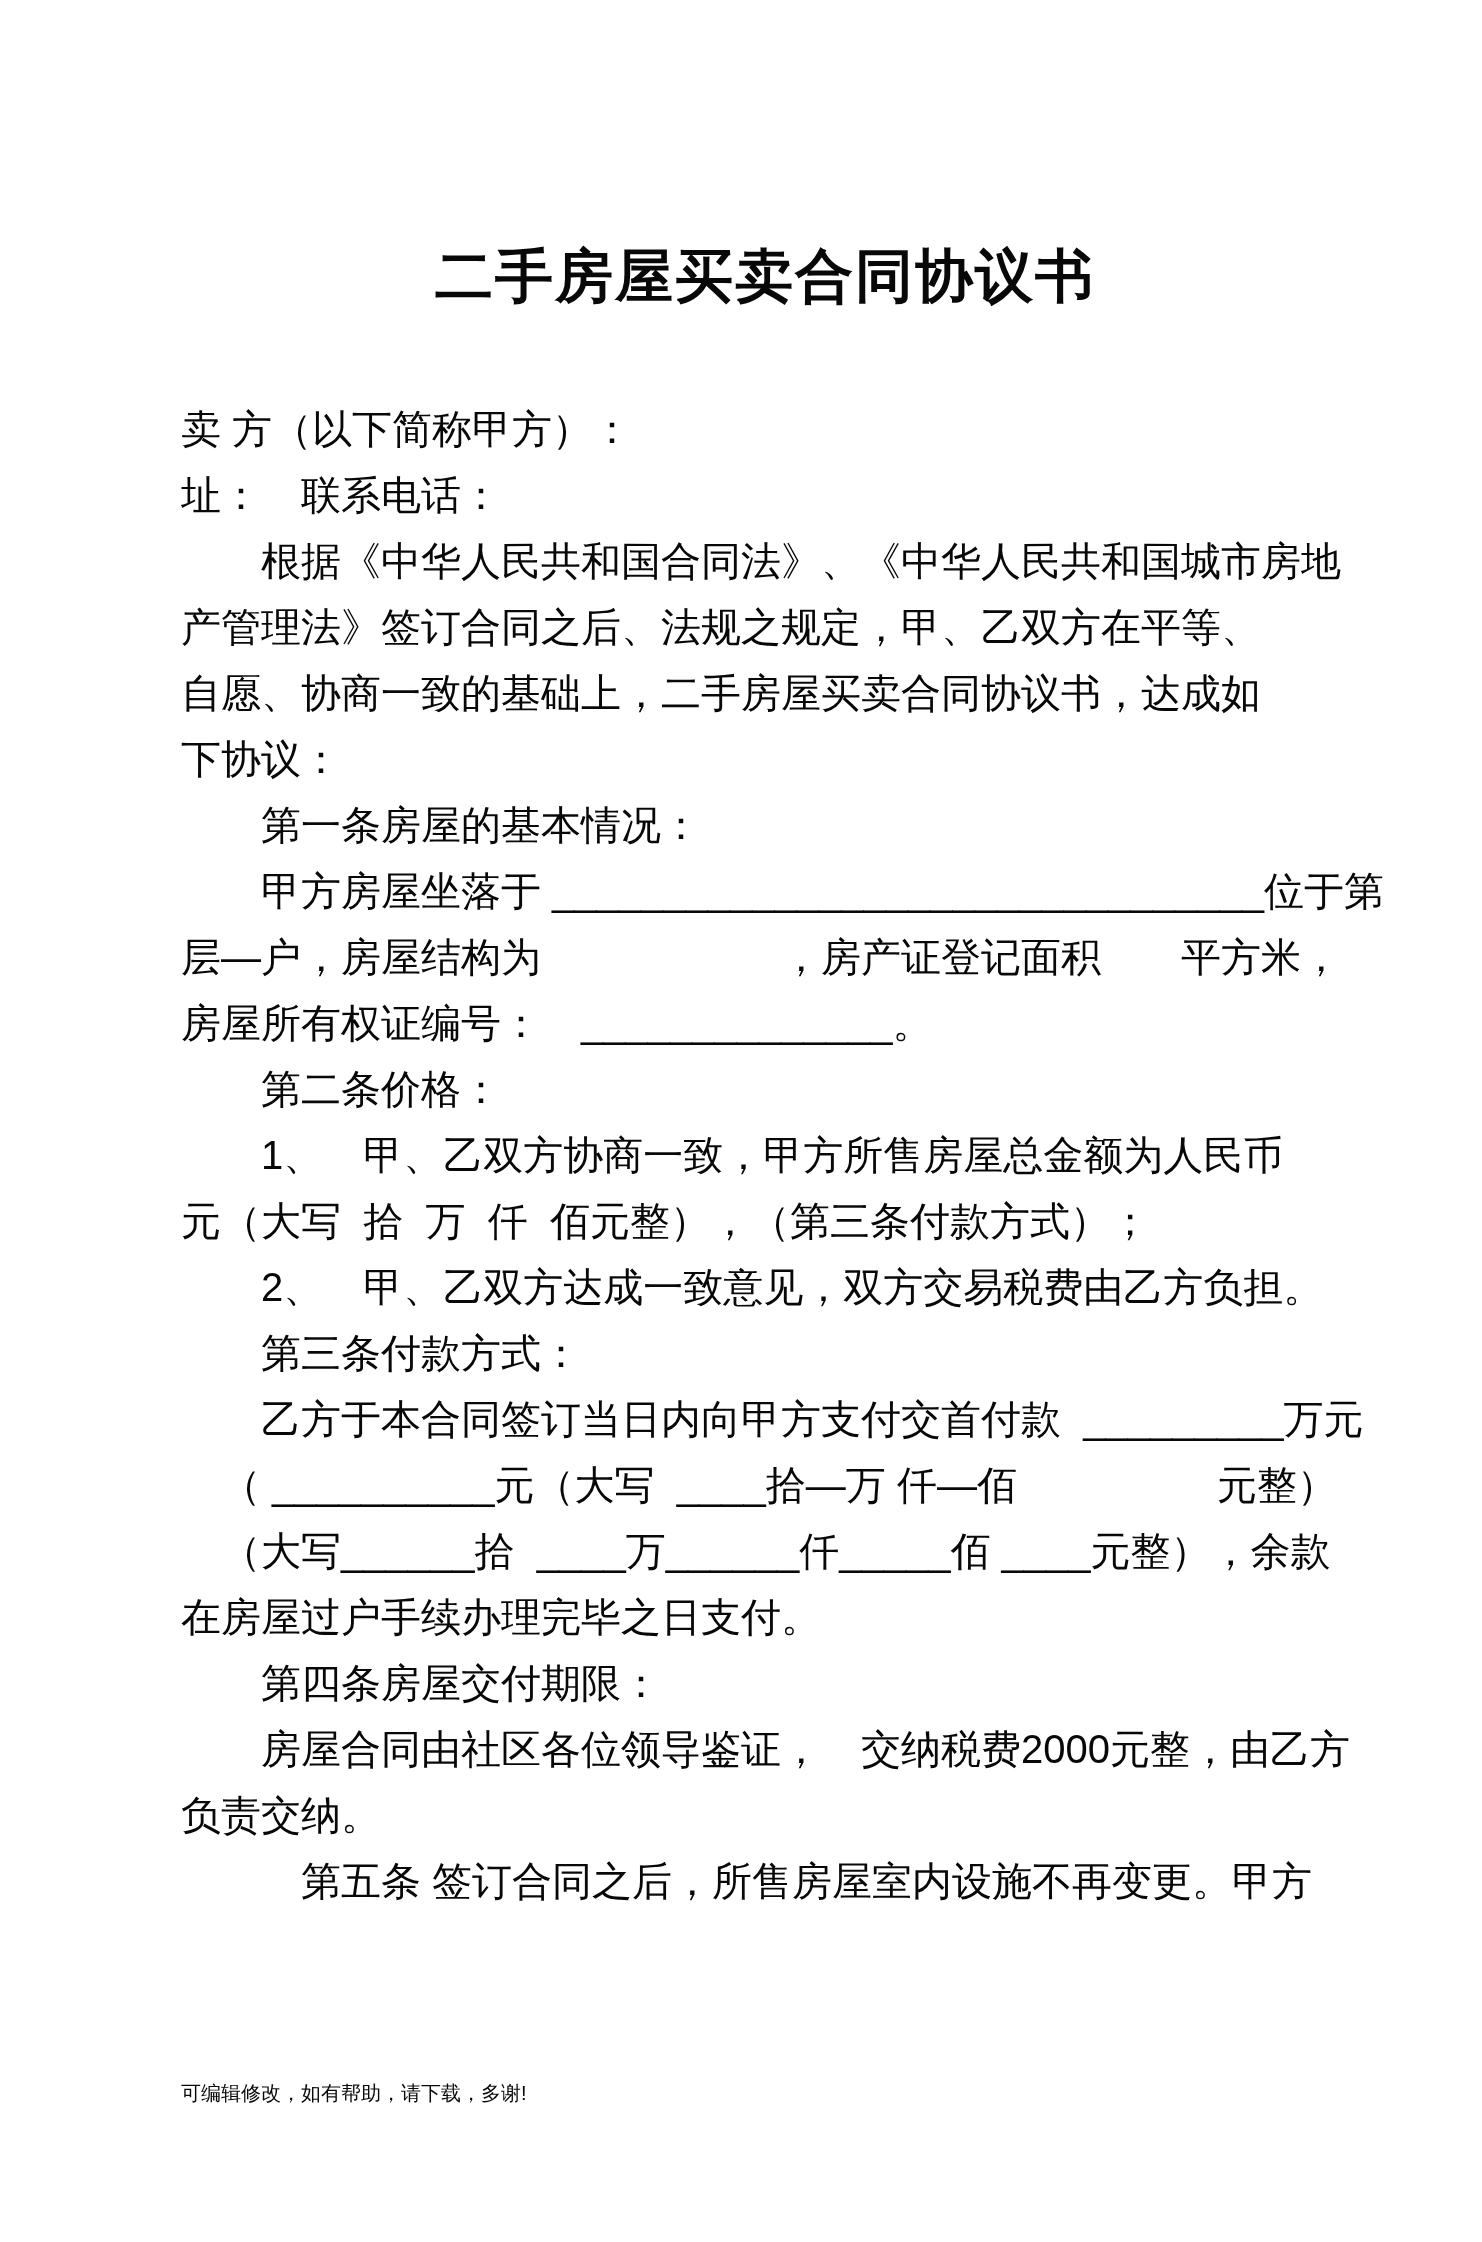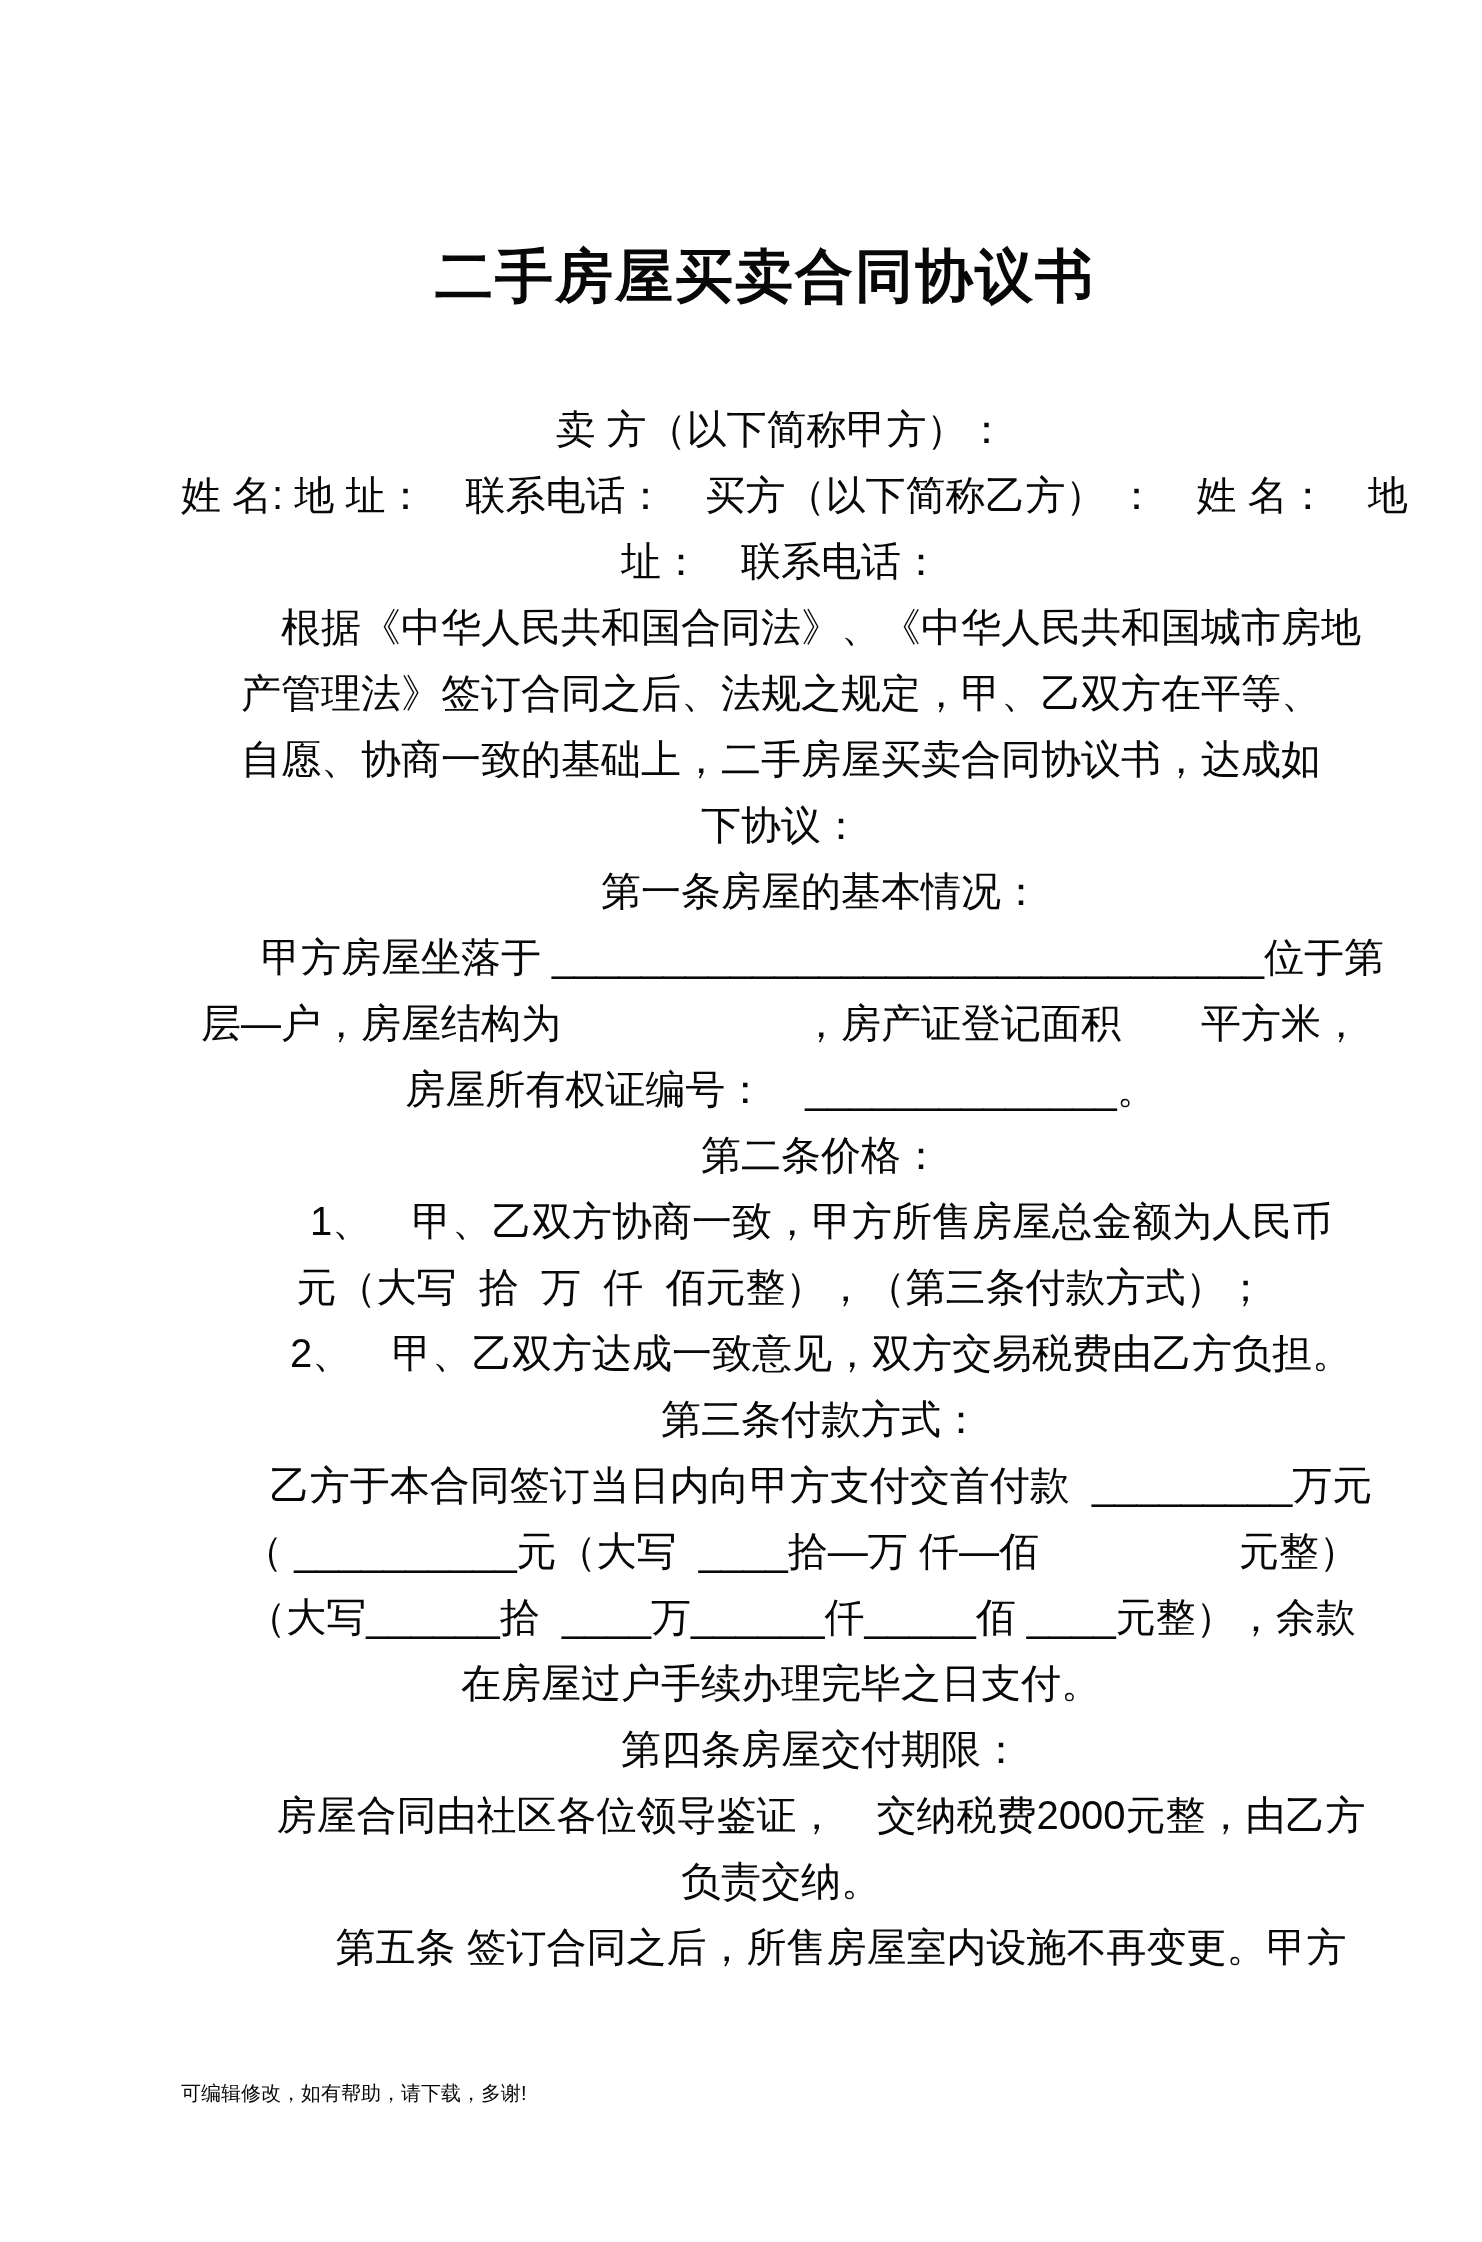--- a/index.html
+++ b/index.html
@@ -32,42 +32,40 @@
     top: 396px;
     left: 181px;
     width: 1200px;
   }
   .line {
     height: 66px;
     line-height: 66px;
     font-size: 40px;
     white-space: pre;
     font-weight: 500;
-    text-align: center;
   }
   .footer-note {
     position: absolute;
     top: 2078px;
     left: 181px;
     font-size: 20px;
     line-height: 30px;
     white-space: pre;
     font-weight: 500;
   }
 </style>
 </head>
 <body>
 
 <div class="page">
 
   <div class="doc-title">二手房屋买卖合同协议书</div>
 
   <div class="content">
     <div class="line">卖 方（以下简称甲方）：</div>
-    <div class="line">姓 名: 地 址：　联系电话：　买方（以下简称乙方） ：　姓 名：　地</div>
     <div class="line">址：　联系电话：</div>
     <div class="line">　　根据《中华人民共和国合同法》、《中华人民共和国城市房地</div>
     <div class="line">产管理法》签订合同之后、法规之规定，甲、乙双方在平等、</div>
     <div class="line">自愿、协商一致的基础上，二手房屋买卖合同协议书，达成如</div>
     <div class="line">下协议：</div>
     <div class="line">　　第一条房屋的基本情况：</div>
     <div class="line">　　甲方房屋坐落于 ________________________________位于第</div>
     <div class="line">层—户，房屋结构为　　　　　　，房产证登记面积　　平方米，</div>
     <div class="line">房屋所有权证编号：　______________。</div>
     <div class="line">　　第二条价格：</div>

